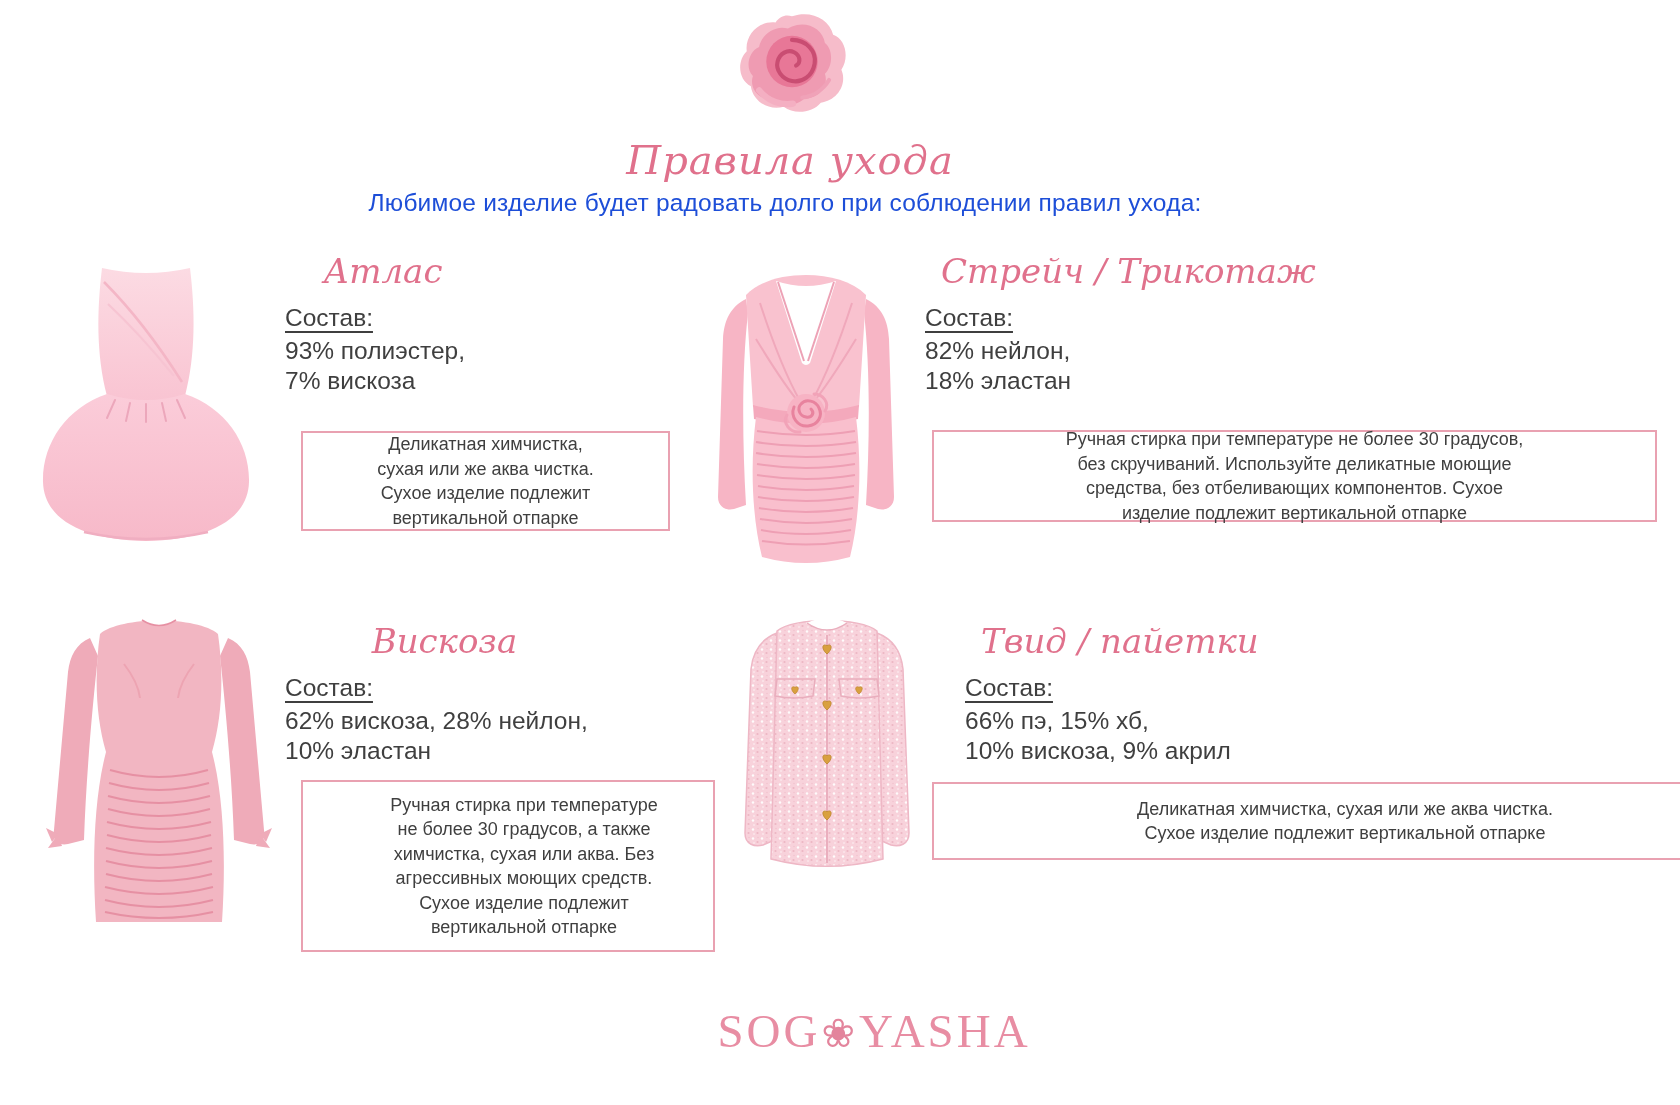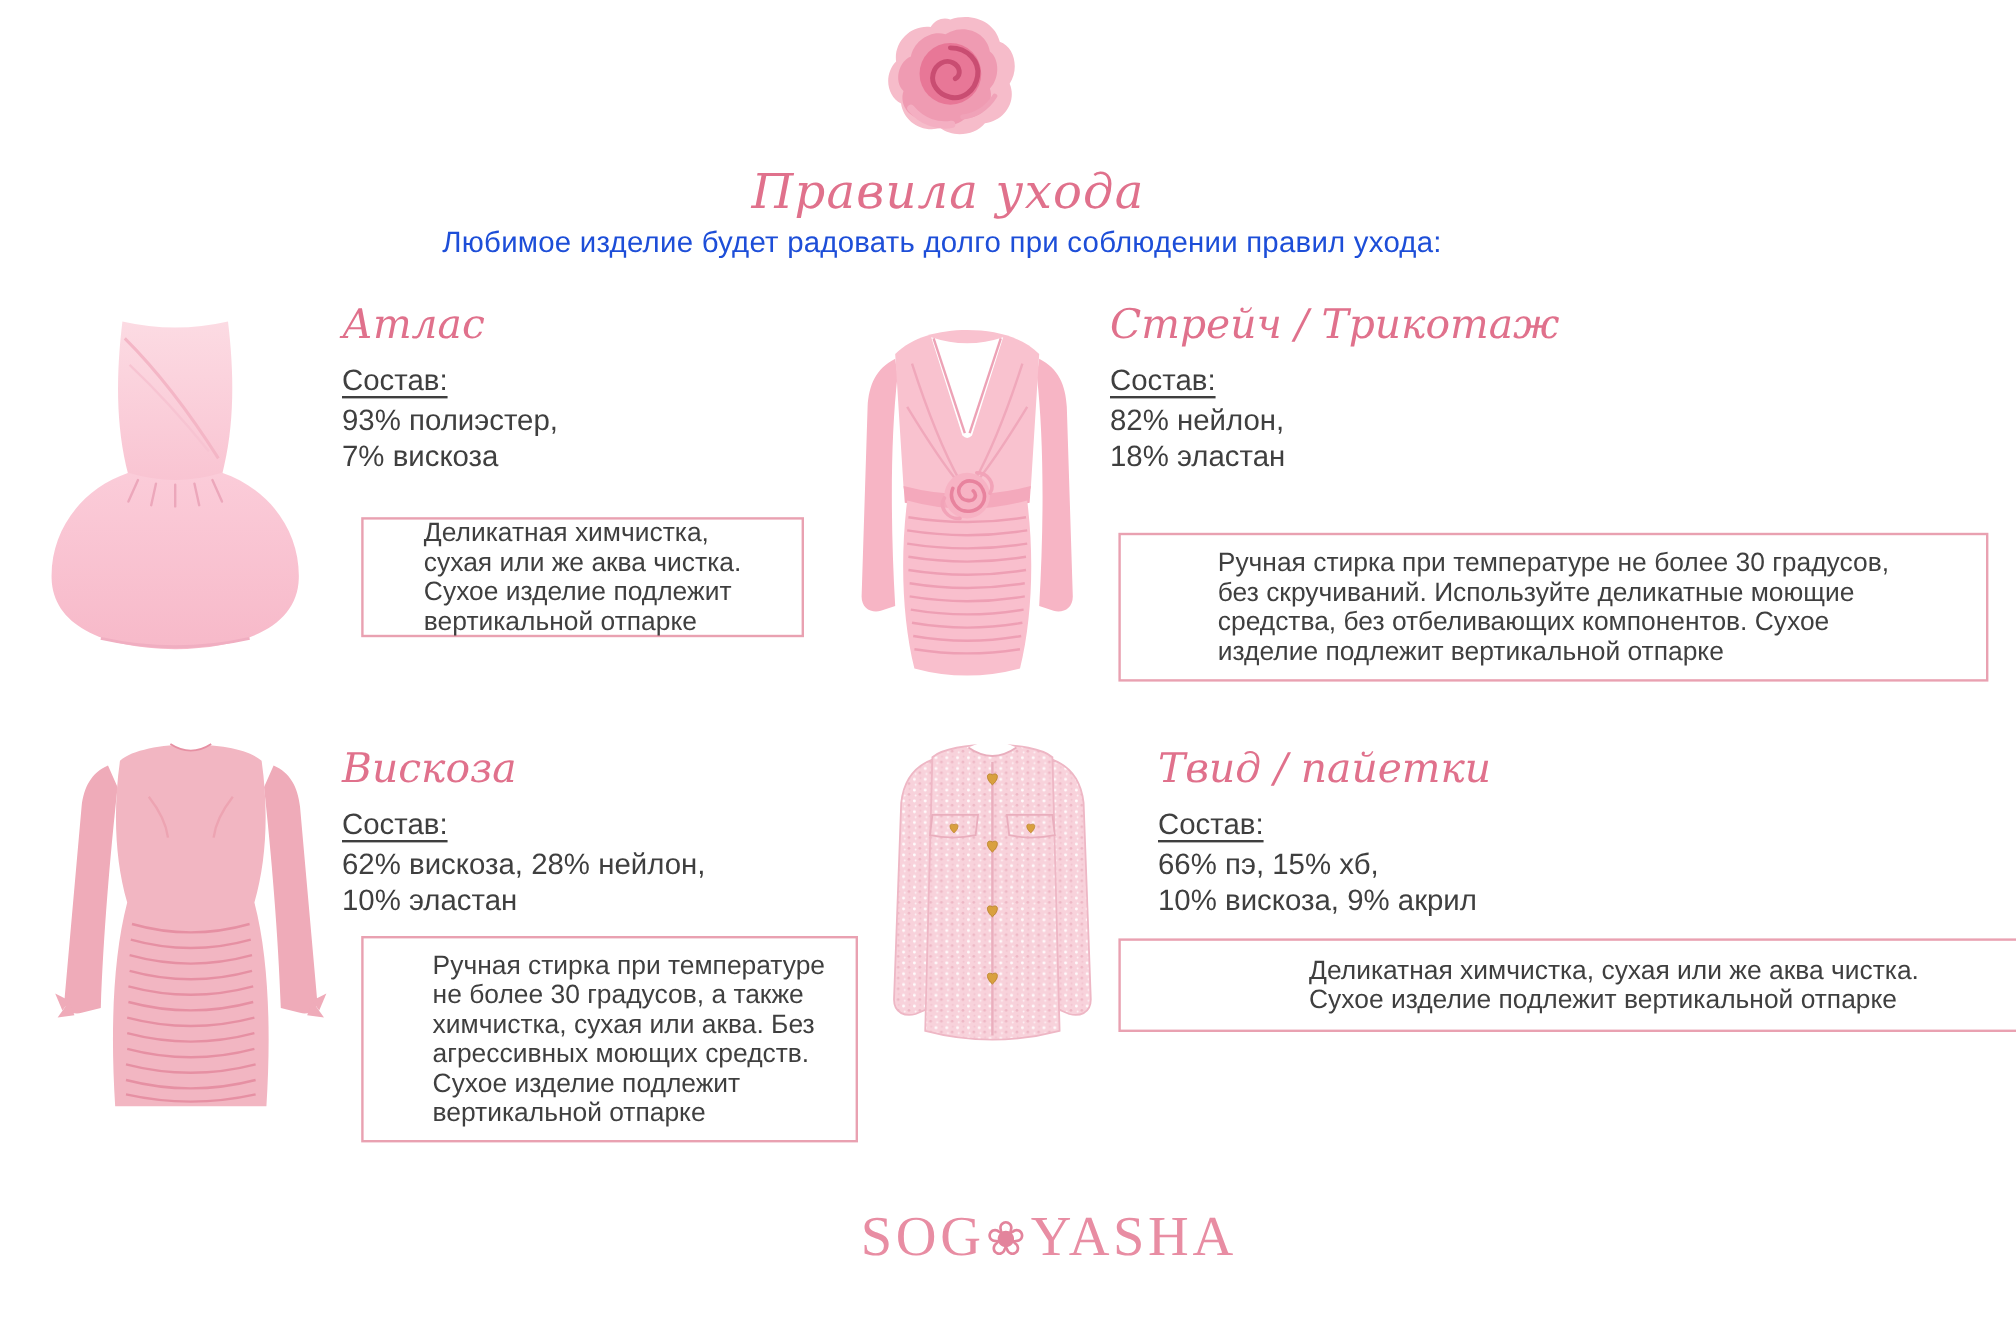--- a/index.html
+++ b/index.html
@@ -14,32 +14,32 @@
   }
   .page-title{top:110px;left:790px;transform:translateX(-50%);font-size:40px;letter-spacing:1px;}
   .subtitle{
     top:164px;left:785px;transform:translateX(-50%);font-size:24.5px;color:#1d4ed8;
     white-space:nowrap;letter-spacing:0.2px;
   }
   .rose-logo{left:728px;top:8px;width:128px;height:108px;}
   .rose-logo svg{width:100%;height:100%;}
   .garment{pointer-events:none;}
   .garment svg{width:100%;height:100%;display:block;}
-  .info h2{margin:0 0 13px 0;font-size:34px;line-height:38px;}
+  .info h2{margin:0 0 13px 16px;font-size:34px;line-height:38px;text-align:center;}
   .comp-label{
     font-size:24.5px;line-height:30px;text-decoration:underline;
     text-underline-offset:5px;text-decoration-thickness:1.5px;margin-bottom:3px;
   }
   .comp-lines{font-size:24.5px;line-height:30px;white-space:pre-line;}
   .care-box{
     border:2px solid #e9a1b1;display:flex;align-items:center;justify-content:center;
     box-sizing:border-box;background:#ffffff;
   }
   .care-text{
-    font-size:22px;line-height:24.5px;white-space:pre-line;color:#3f3f3f;
+    text-align:center;font-size:18px;line-height:24.5px;white-space:pre-line;color:#3f3f3f;
     padding:4px 10px;
   }
   .brand{
     top:1004px;left:874px;transform:translateX(-50%);
     font-family:"Liberation Serif", serif;font-size:47px;color:#e88da3;
     letter-spacing:3px;display:flex;align-items:center;white-space:nowrap;
   }
   .brand .florette{
     font-family:"DejaVu Sans", sans-serif;font-size:40px;margin:0 1px;line-height:1;
     position:relative;top:2px;color:#e higher;
@@ -139,21 +139,21 @@
         <path d="M19 -2 C24 -10 17 -19 8 -19" stroke="#f2a3b8" stroke-width="3" fill="none" stroke-linecap="round"></path>
       </g>
     </svg>
   </div>
   <div class="abs info" style="left:925px;top:252px;">
     <h2 class="script">Стрейч / Трикотаж</h2>
     <div class="comp-label">Состав:</div>
     <div class="comp-lines">82% нейлон,
 18% эластан</div>
   </div>
-  <div class="abs care-box" style="left:932px;top:444px;width:725px;height:124px;">
+  <div class="abs care-box" style="left:932px;top:430px;width:725px;height:92px;">
     <div class="care-text">Ручная стирка при температуре не более 30 градусов,
 без скручиваний. Используйте деликатные моющие
 средства, без отбеливающих компонентов. Сухое
 изделие подлежит вертикальной отпарке</div>
   </div>
 
   <div class="abs garment" style="left:28px;top:590px;width:262px;height:332px;">
     <svg viewBox="0 0 262 332">
       <path d="M62 48 C48 54 42 66 40 82 L26 240 C24 252 32 256 40 254 L56 250 C58 190 64 120 70 66 Z" fill="#efabb9"></path>
       <path d="M200 48 C214 54 220 66 222 82 L236 240 C238 252 230 256 222 254 L206 250 C204 190 198 120 192 66 Z" fill="#efabb9"></path>

